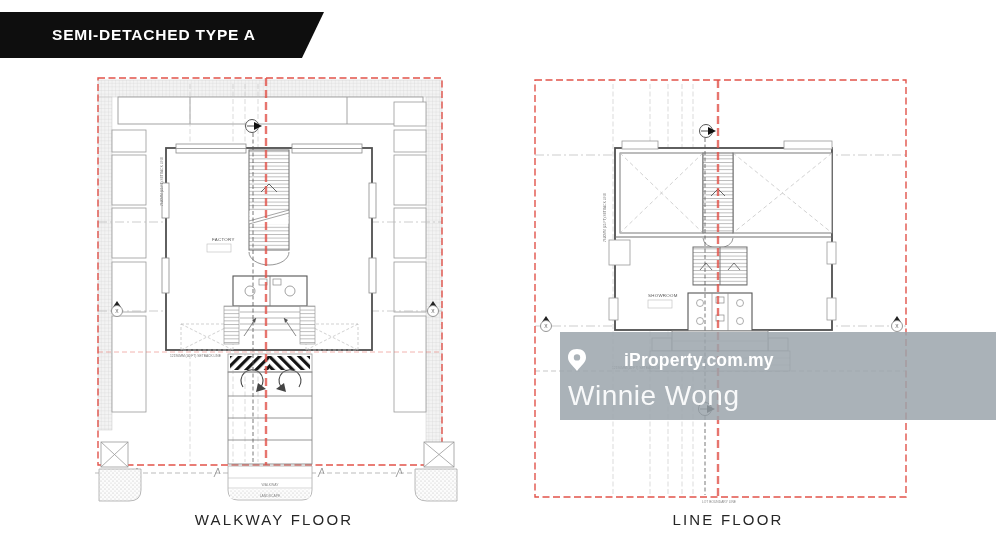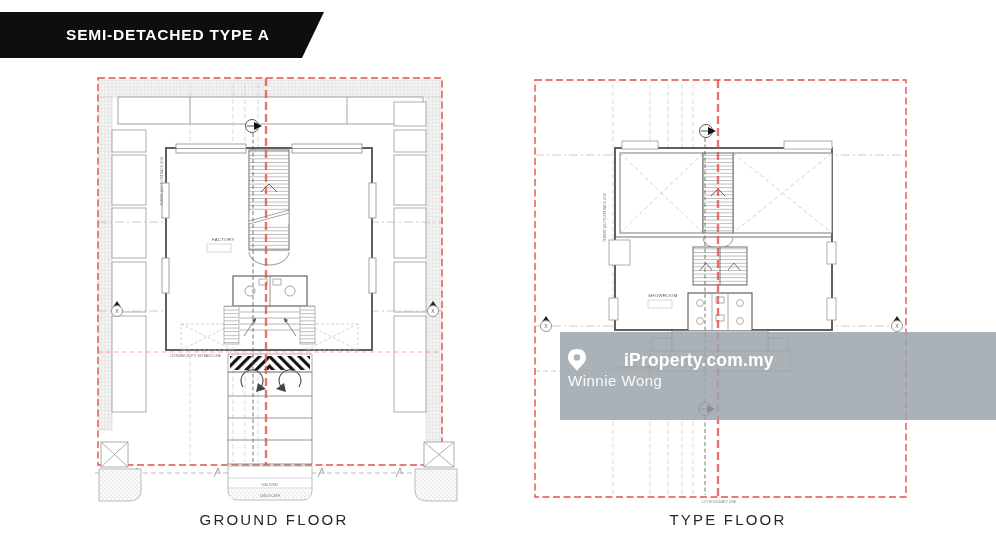--- a/index.html
+++ b/index.html
@@ -9,40 +9,40 @@
     background:#ffffff;font-family:"Liberation Sans",sans-serif;
   }
   .banner{
     position:absolute;left:0;top:12px;width:324px;height:46px;
     background:#0e0e0e;
     clip-path:polygon(0 0,100% 0,93.2% 100%,0 100%);
     display:flex;align-items:center;
   }
   .banner-title{
     color:#ffffff;font-weight:bold;font-size:15.5px;letter-spacing:0.8px;
-    padding-left:52px;white-space:nowrap;margin-left:14px;
+    padding-left:52px;white-space:nowrap;
   }
   .floor-label{
     position:absolute;top:511px;width:220px;text-align:center;
     font-size:15px;letter-spacing:2.2px;color:#262626;font-weight:400;
   }
   .floor-label.ground{left:164px;}
   .floor-label.first{left:618px;}
   .plan-svg{position:absolute;left:0;top:0;}
   .watermark{
     position:absolute;left:560px;top:332px;width:436px;height:88px;
     background:rgba(155,165,171,0.85);
     color:#ffffff;
   }
   .wm-brand-row{
     position:absolute;left:8px;top:17px;display:flex;align-items:center;gap:6px;
   }
   .wm-brand{font-size:17.5px;font-weight:bold;letter-spacing:0.2px;margin-left:32px;}
   .wm-agent{
-    position:absolute;left:8px;top:40px;font-size:15px;font-weight:400;
+    position:absolute;left:8px;top:48px;font-size:28px;font-weight:400;
     color:rgba(255,255,255,0.92);letter-spacing:0.5px;
   }
   svg text{font-family:"Liberation Sans",sans-serif;}
 </style>
 </head>
 <body>
 
 <svg class="plan-svg" width="996" height="557" viewBox="0 0 996 557">
   <defs>
     <pattern id="patGrid" width="3.6" height="3.6" patternUnits="userSpaceOnUse">
@@ -316,22 +316,22 @@
       <path d="M-5 0H2" stroke="#555555" stroke-width="1"></path>
       <polygon points="2,-4 10,0 2,4" fill="#111111"></polygon>
     </g>
   </g>
 </svg>
 
 <div class="banner">
   <span class="banner-title">SEMI-DETACHED TYPE A</span>
 </div>
 
-<div class="floor-label ground">GROUND FLOOR</div>
-<div class="floor-label first">TYPE FLOOR</div>
+<div class="floor-label ground">WALKWAY FLOOR</div>
+<div class="floor-label first">LINE FLOOR</div>
 
 <div class="watermark">
   <div class="wm-brand-row">
     <svg width="18" height="22" viewBox="0 0 18 22">
       <path fill-rule="evenodd" fill="#ffffff" d="M9 0C3.2 0 0 3.4 0 8.4C0 13 4.2 15.6 9 22C13.8 15.6 18 13 18 8.4C18 3.4 14.8 0 9 0ZM9 11.6A3.2 3.2 0 1 1 9 5.2A3.2 3.2 0 0 1 9 11.6Z"></path>
     </svg>
     <span class="wm-brand">iProperty.com.my</span>
   </div>
   <div class="wm-agent">Winnie Wong</div>
 </div>

